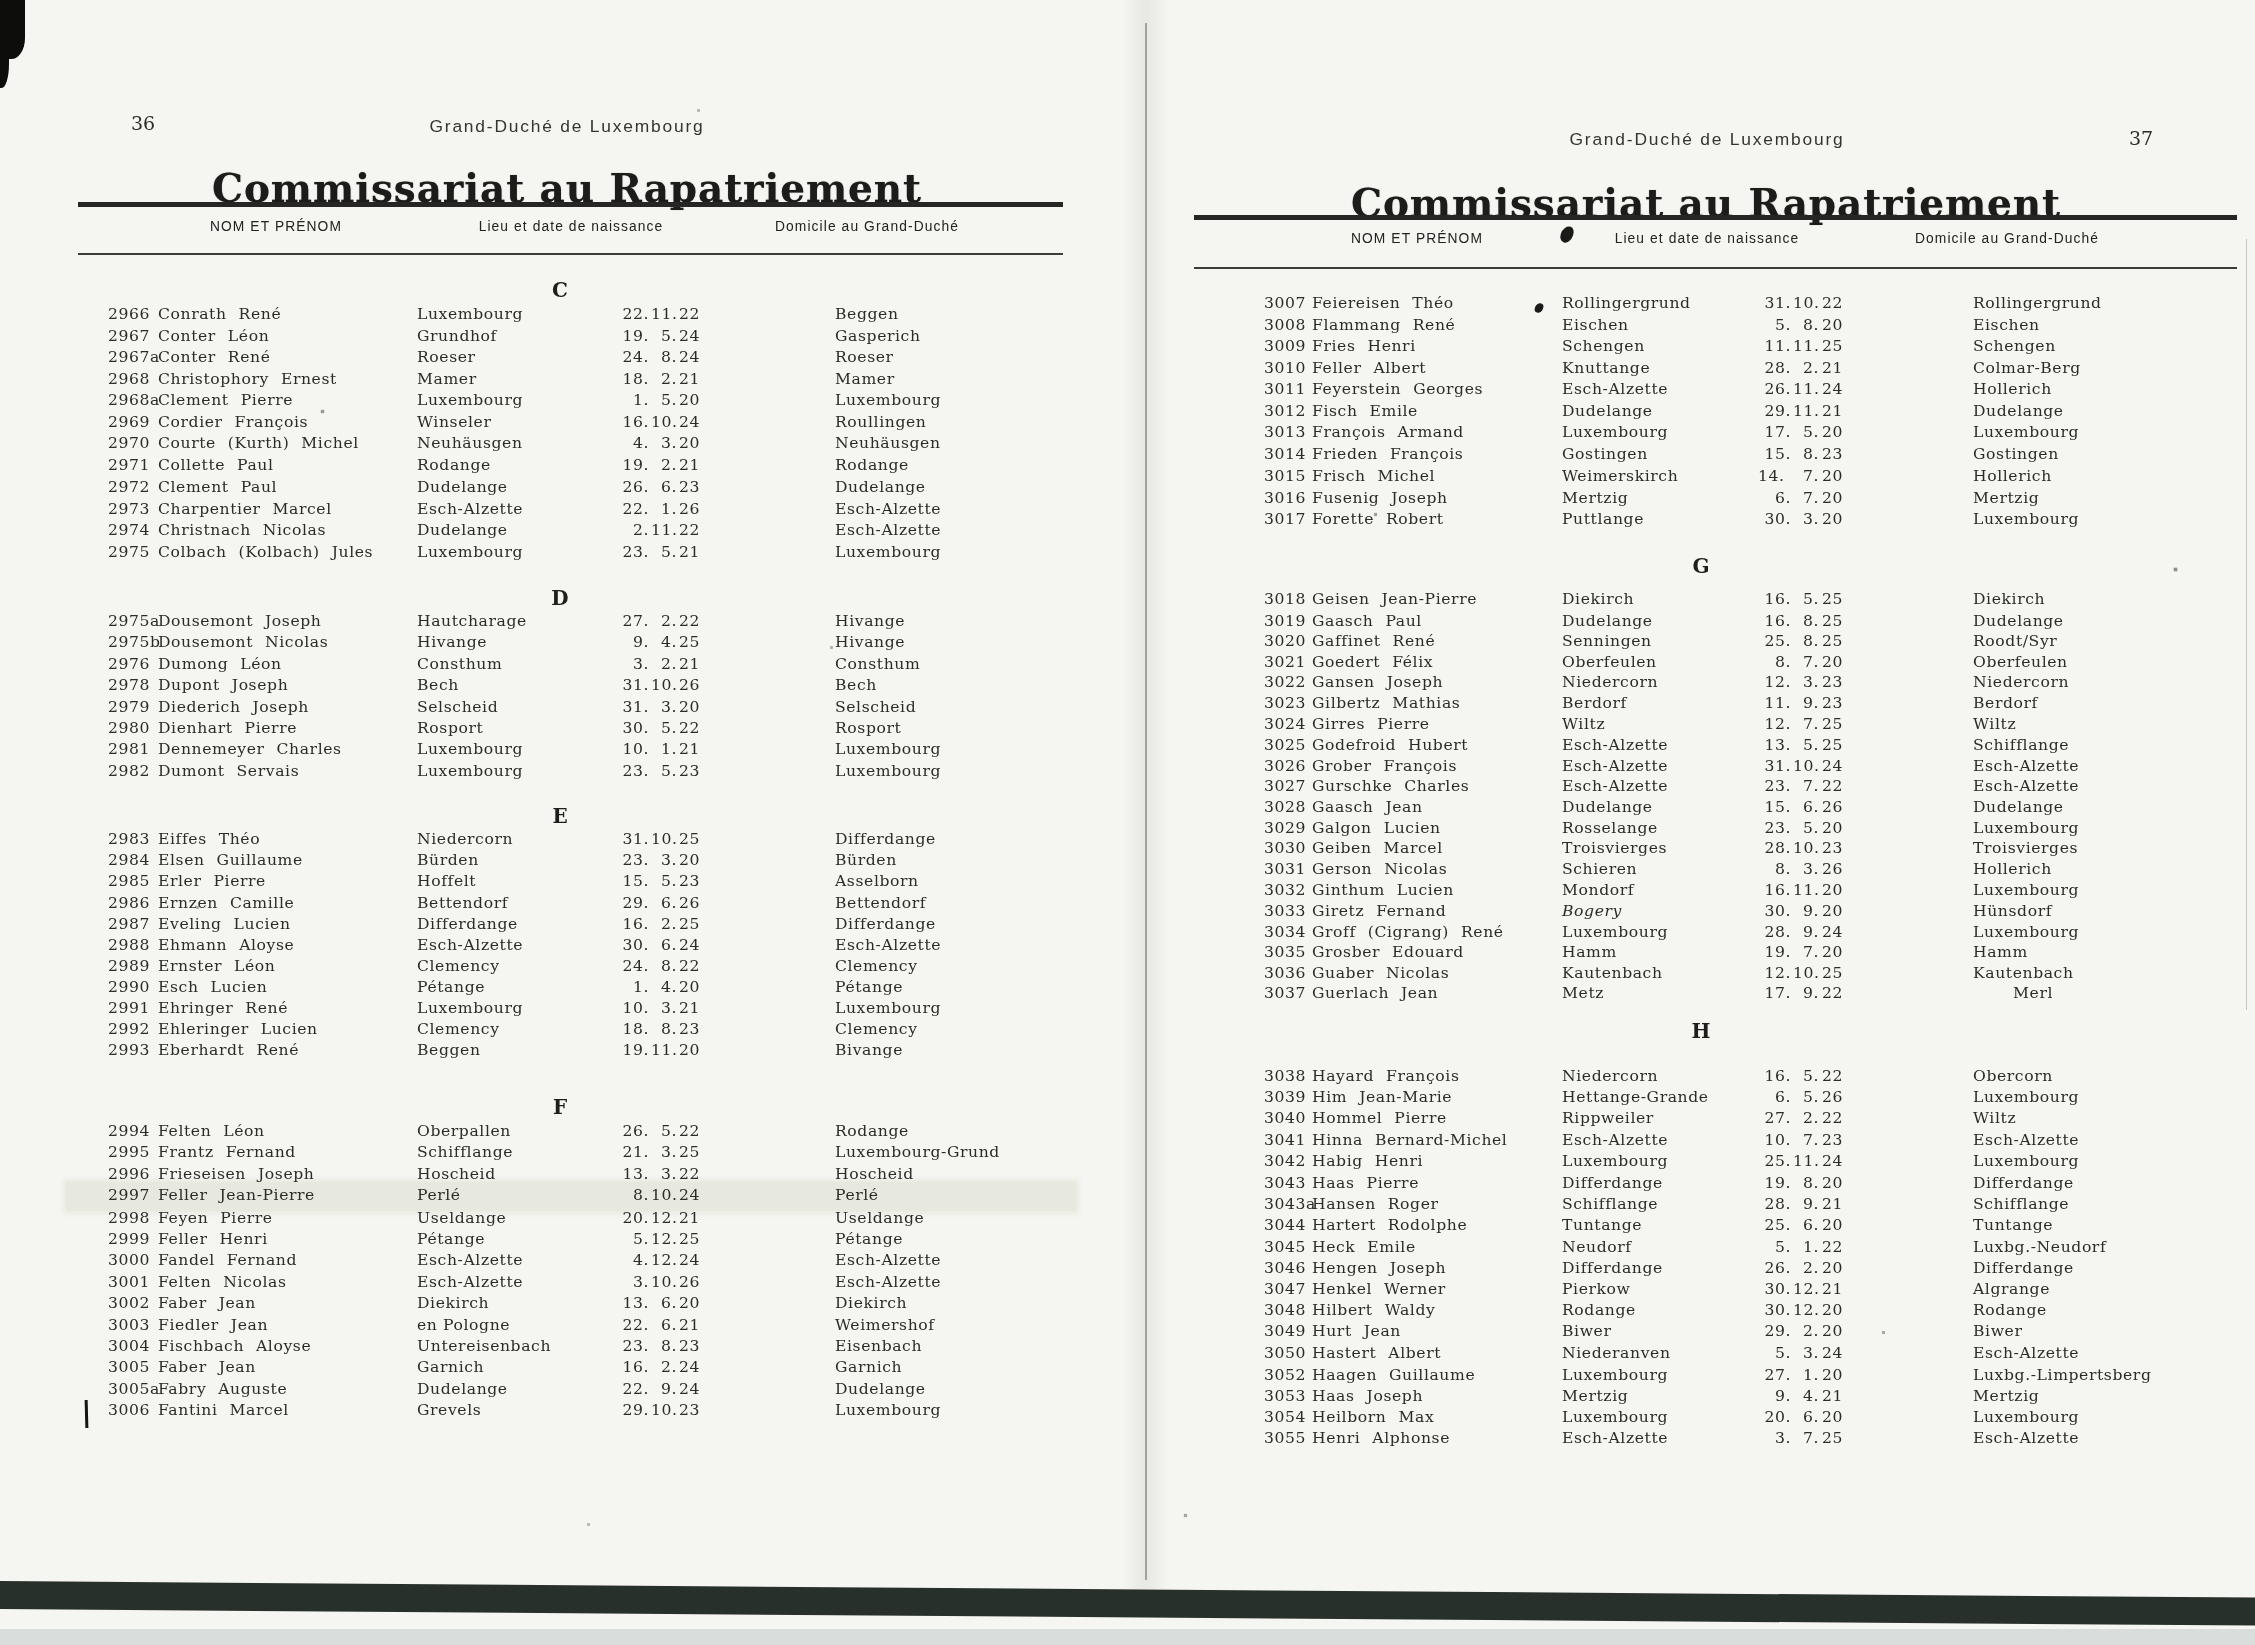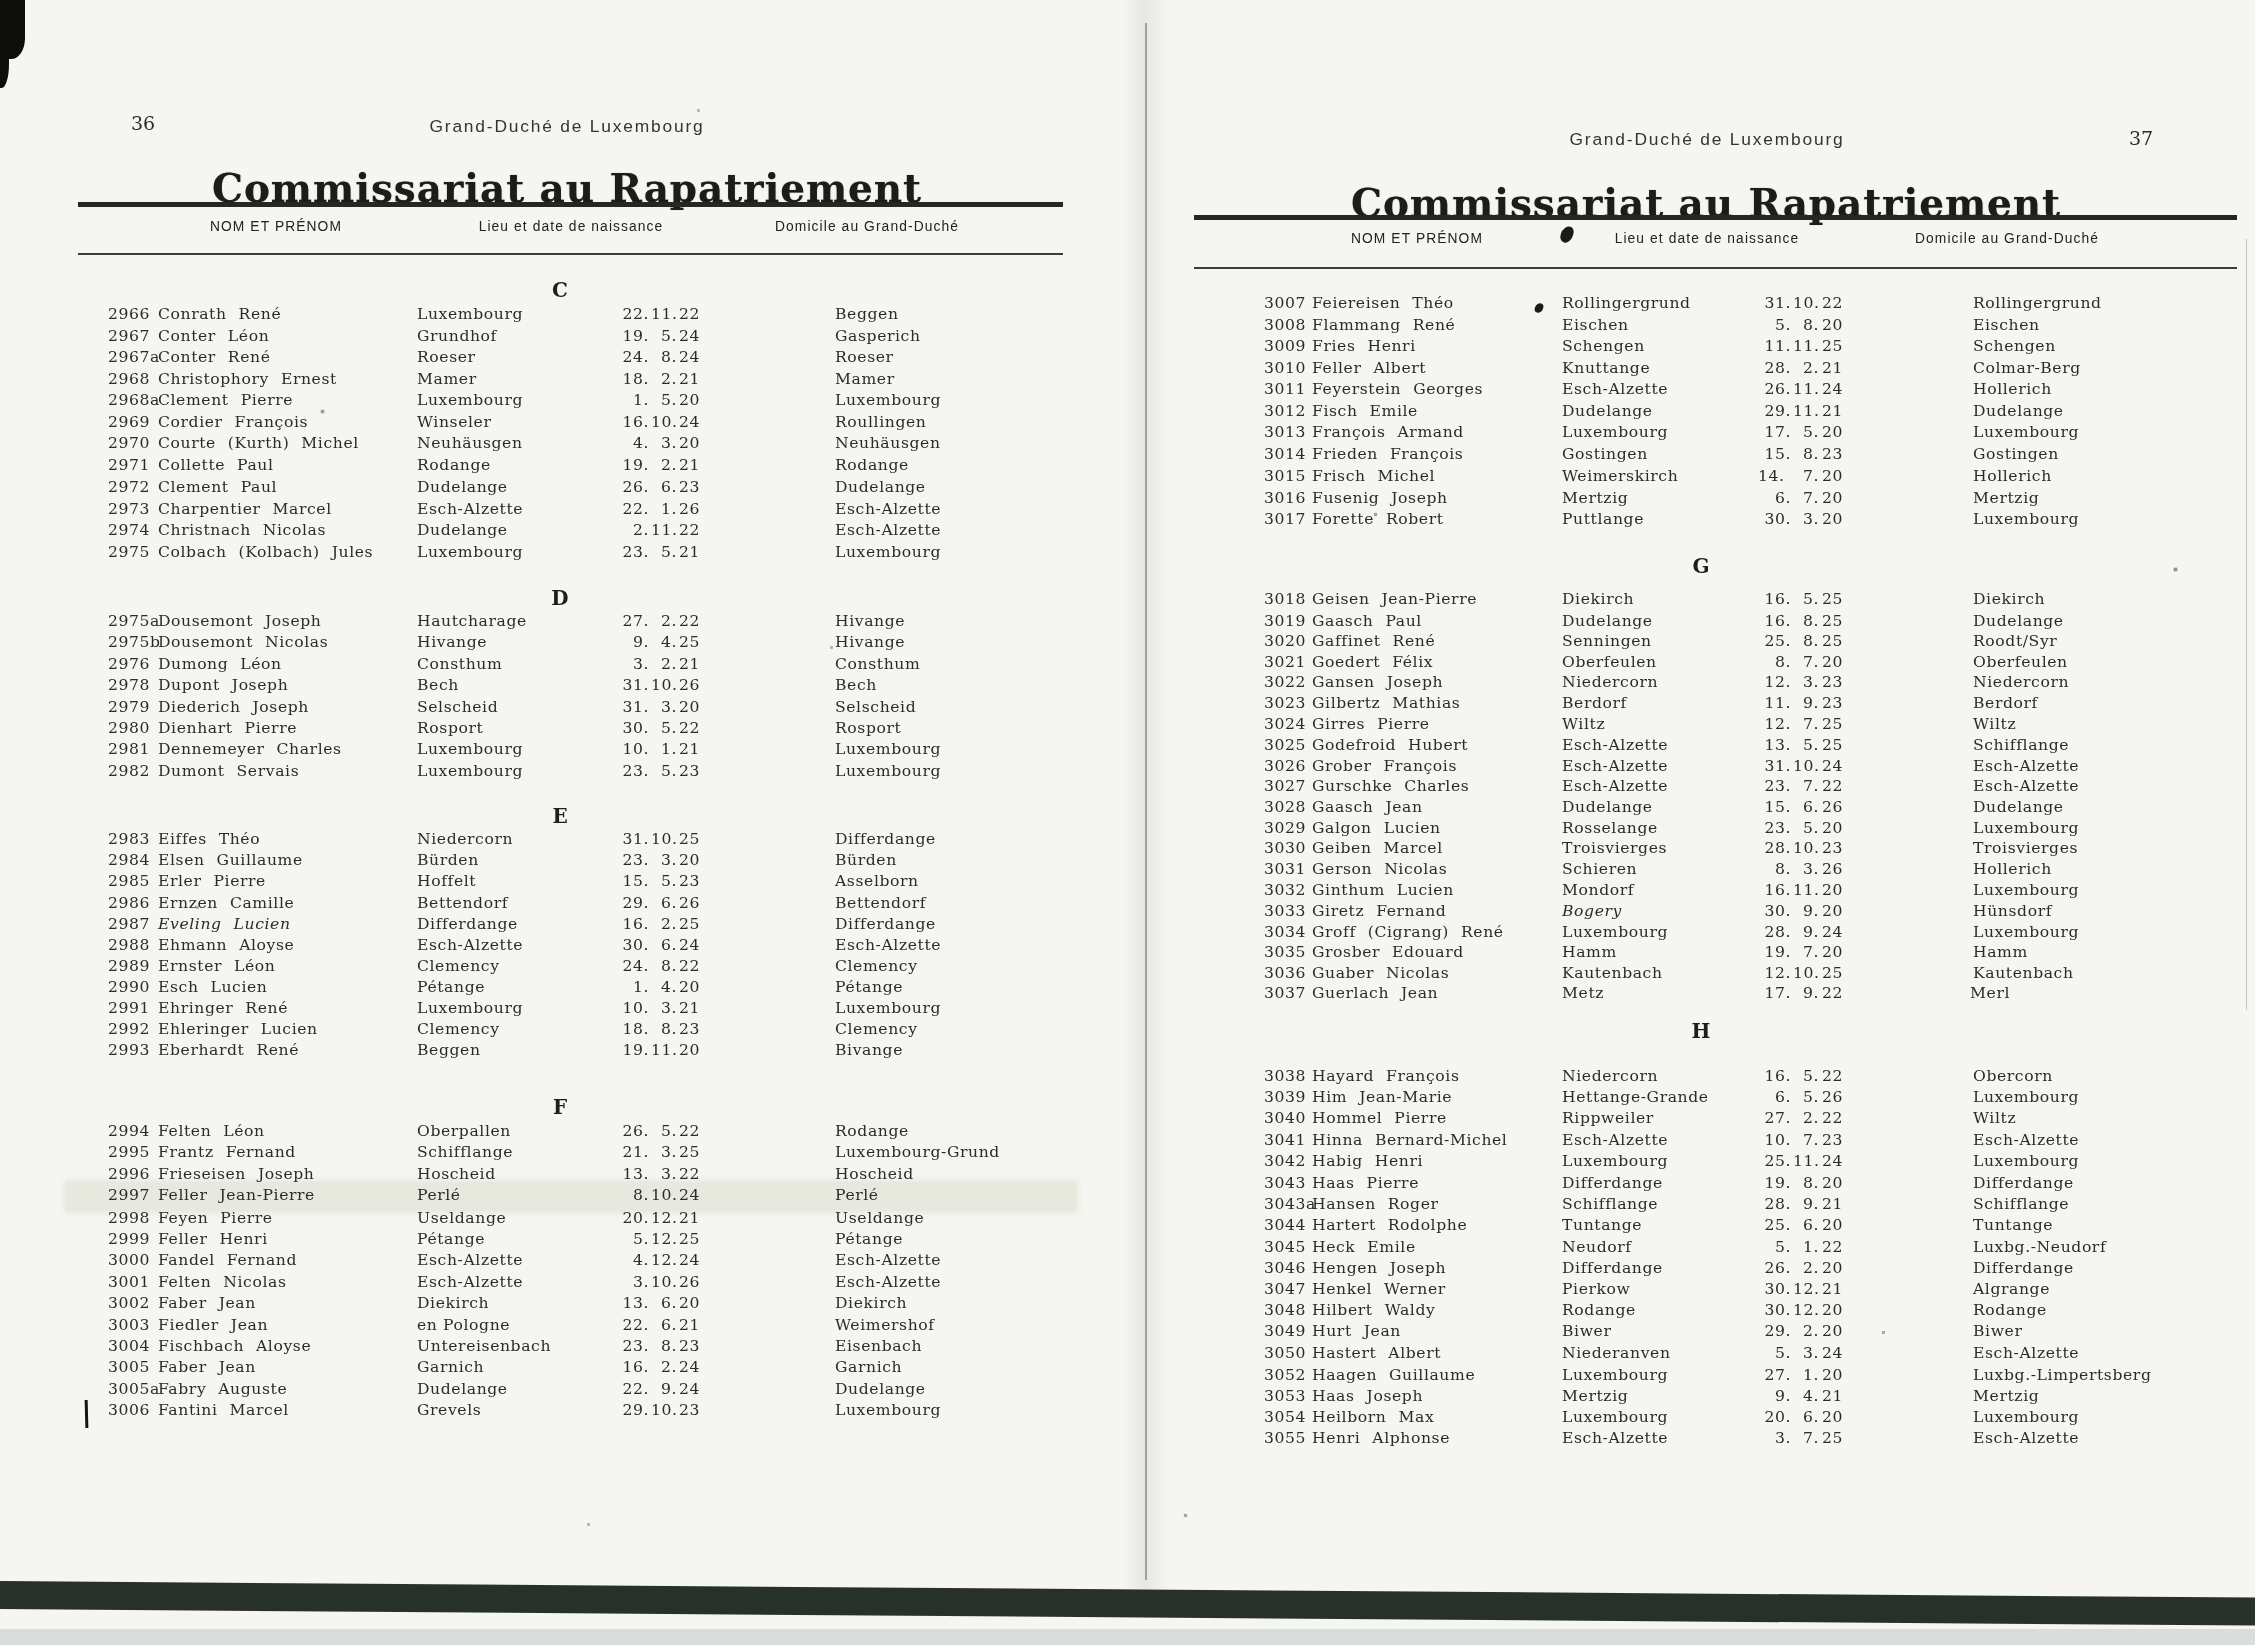--- a/index.html
+++ b/index.html
@@ -269,21 +269,21 @@
           <span class="cell num" style="left: 0px;">2986</span>
           <span class="cell name" style="left: 50px;">Ernzen Camille</span>
           <span class="cell birth" style="left: 309px;">Bettendorf</span>
           <span class="cell date" style="left: 508px; width: 33px; text-align: right;">29.</span>
           <span class="cell date" style="left: 543px; width: 26px; text-align: right;">6.</span>
           <span class="cell date" style="left: 568px; width: 24px; text-align: right;">26</span>
           <span class="cell dom" style="left: 727px;">Bettendorf</span>
         </div>
         <div class="row" style="left: 108px; top: 915px;">
           <span class="cell num" style="left: 0px;">2987</span>
-          <span class="cell name" style="left: 50px; font-style: italic;">Eveling Lucien</span>
+          <span class="cell name" style="left: 50px;">Eveling Lucien</span>
           <span class="cell birth" style="left: 309px;">Differdange</span>
           <span class="cell date" style="left: 508px; width: 33px; text-align: right;">16.</span>
           <span class="cell date" style="left: 543px; width: 26px; text-align: right;">2.</span>
           <span class="cell date" style="left: 568px; width: 24px; text-align: right;">25</span>
           <span class="cell dom" style="left: 727px;">Differdange</span>
         </div>
         <div class="row" style="left: 108px; top: 936px;">
           <span class="cell num" style="left: 0px;">2988</span>
           <span class="cell name" style="left: 50px;">Ehmann Aloyse</span>
           <span class="cell birth" style="left: 309px;">Esch-Alzette</span>
@@ -750,21 +750,21 @@
           <span class="cell date" style="left: 555px; width: 24px; text-align: right;">25</span>
           <span class="cell dom" style="left: 709px;">Kautenbach</span>
         </div>
         <div class="row" style="left: 1264px; top: 984px;">
           <span class="cell num" style="left: 0px;">3037</span>
           <span class="cell name" style="left: 48px;">Guerlach Jean</span>
           <span class="cell birth" style="left: 298px;">Metz</span>
           <span class="cell date" style="left: 494px; width: 33px; text-align: right;">17.</span>
           <span class="cell date" style="left: 529px; width: 26px; text-align: right;">9.</span>
           <span class="cell date" style="left: 555px; width: 24px; text-align: right;">22</span>
-          <span class="cell dom" style="left: 706px; text-align: center;">Merl</span>
+          <span class="cell dom" style="left: 749px; text-align: center;">Merl</span>
         </div>
         <div class="abs sec-letter" style="left: 1701px; top: 1019px;">H</div>
         <div class="row" style="left: 1264px; top: 1067px;">
           <span class="cell num" style="left: 0px;">3038</span>
           <span class="cell name" style="left: 48px;">Hayard François</span>
           <span class="cell birth" style="left: 298px;">Niedercorn</span>
           <span class="cell date" style="left: 494px; width: 33px; text-align: right;">16.</span>
           <span class="cell date" style="left: 529px; width: 26px; text-align: right;">5.</span>
           <span class="cell date" style="left: 555px; width: 24px; text-align: right;">22</span>
           <span class="cell dom" style="left: 709px;">Obercorn</span>

